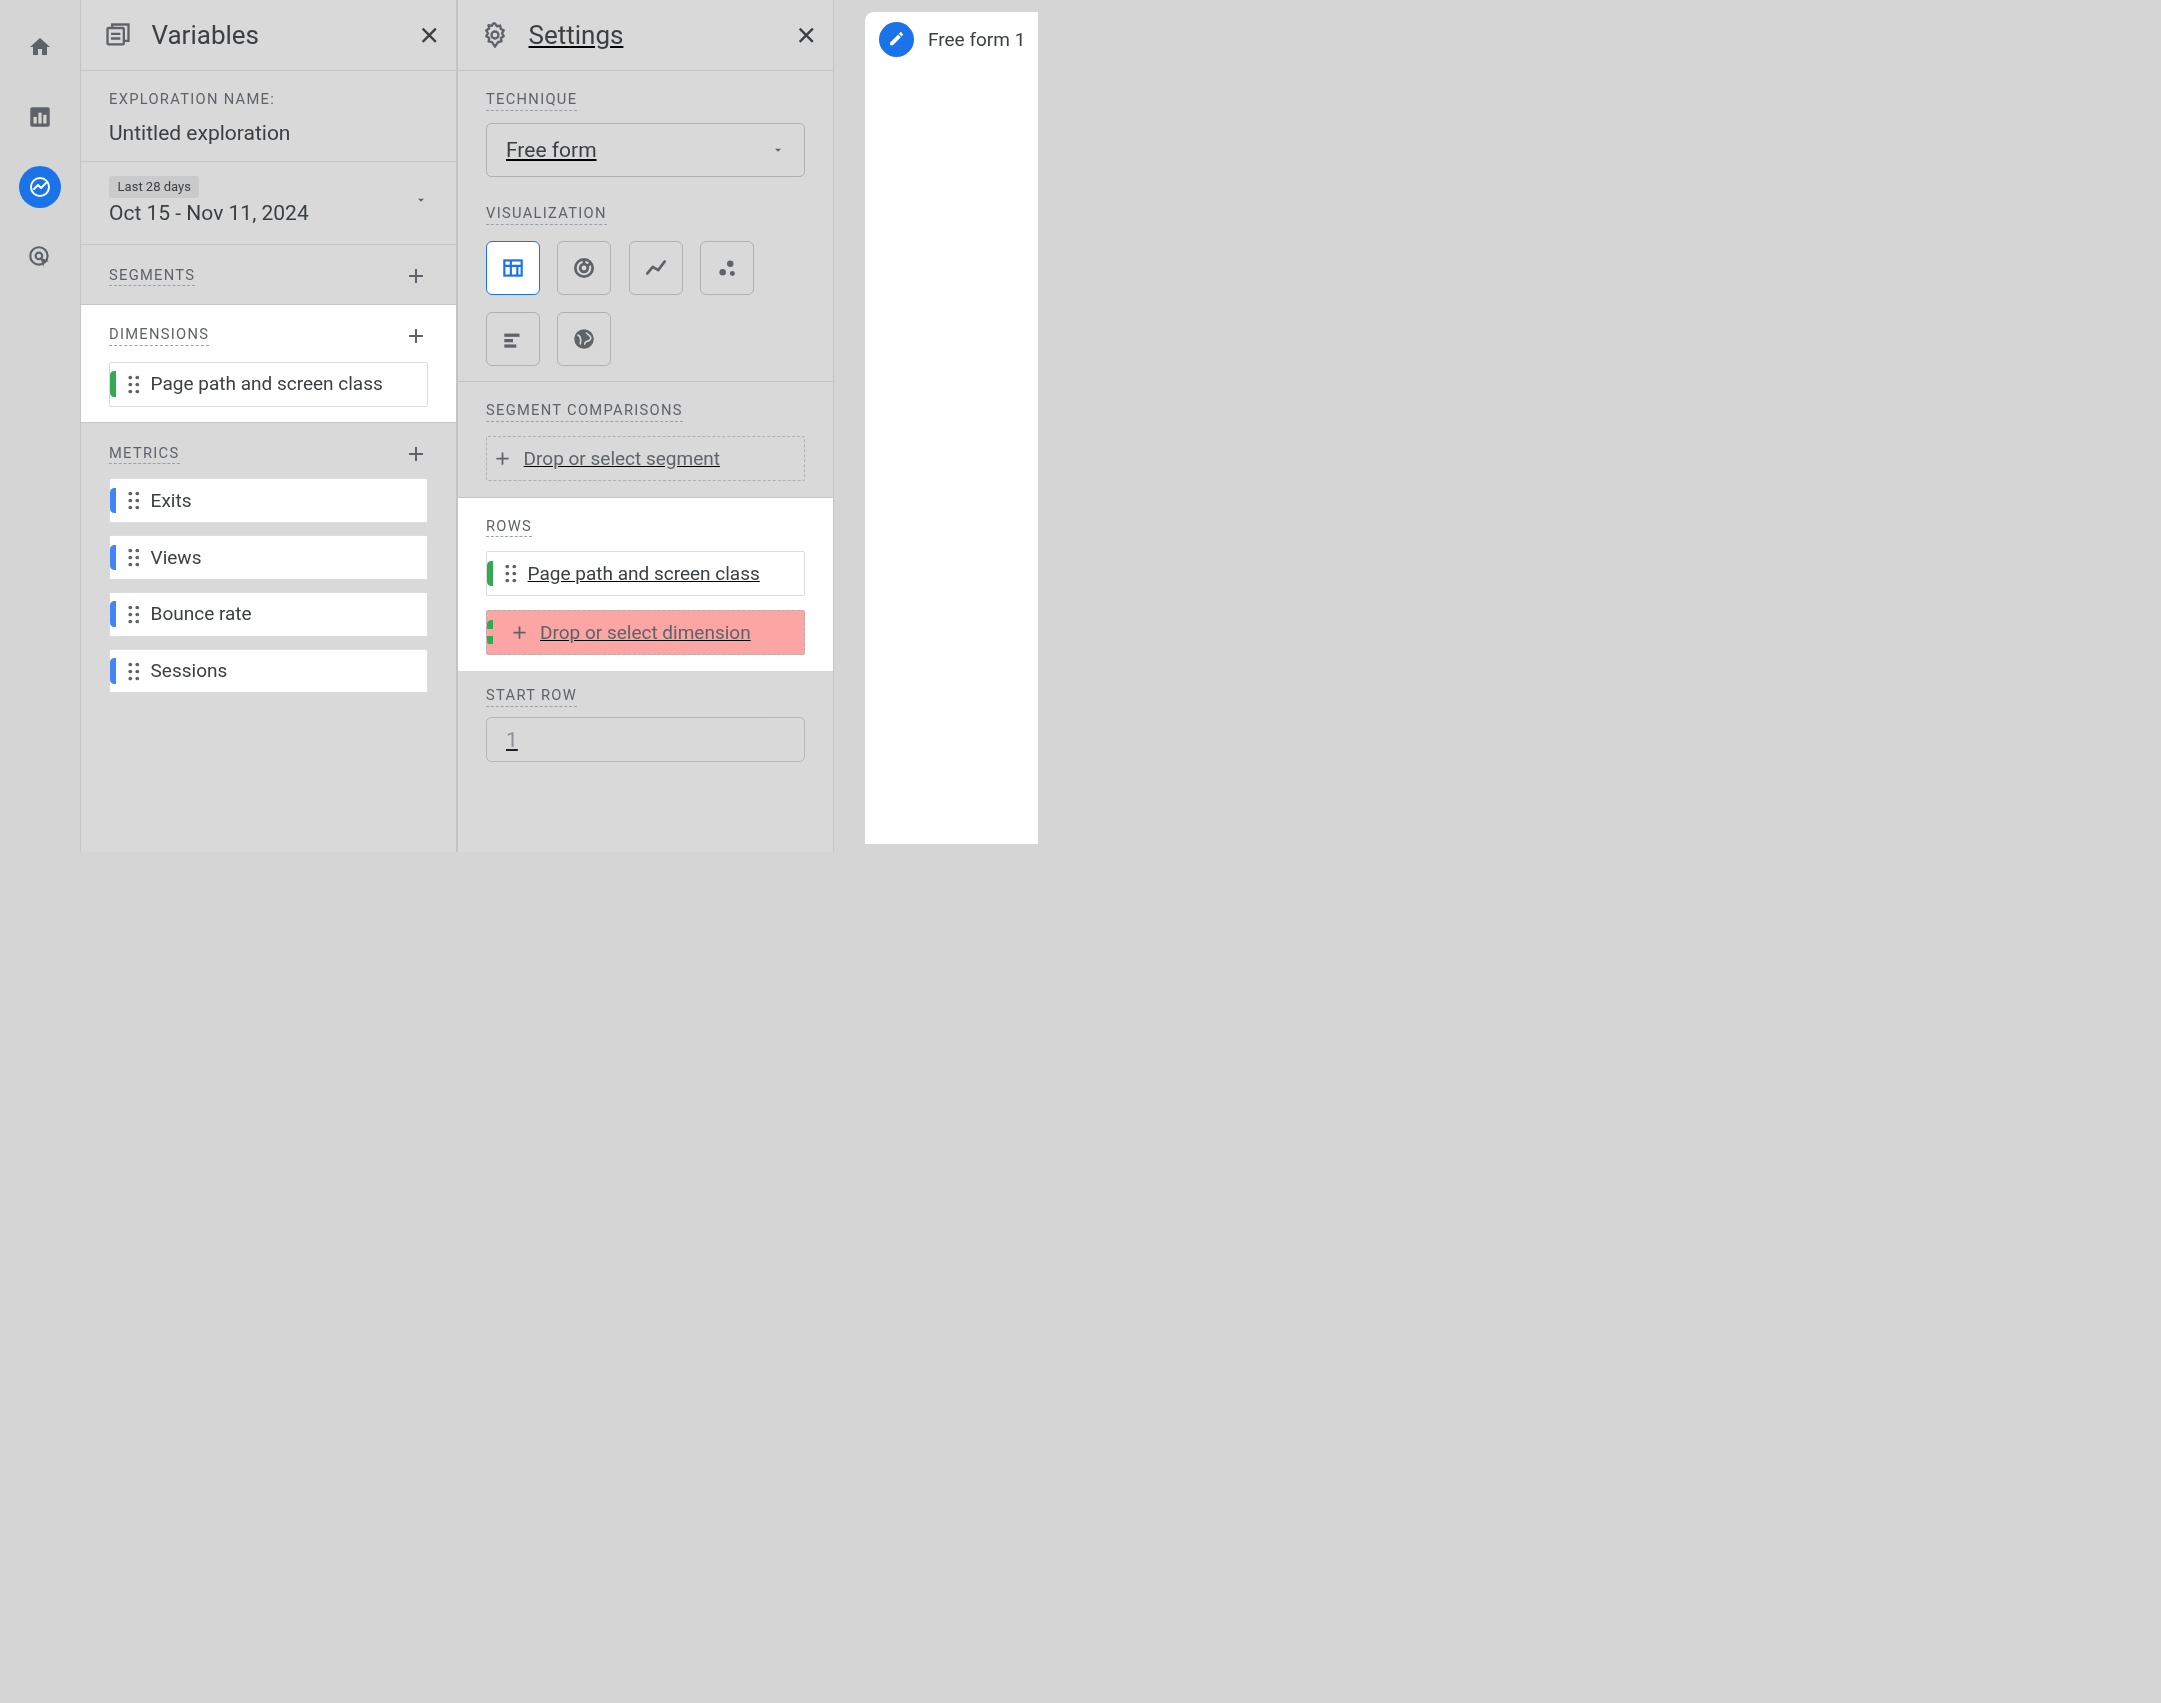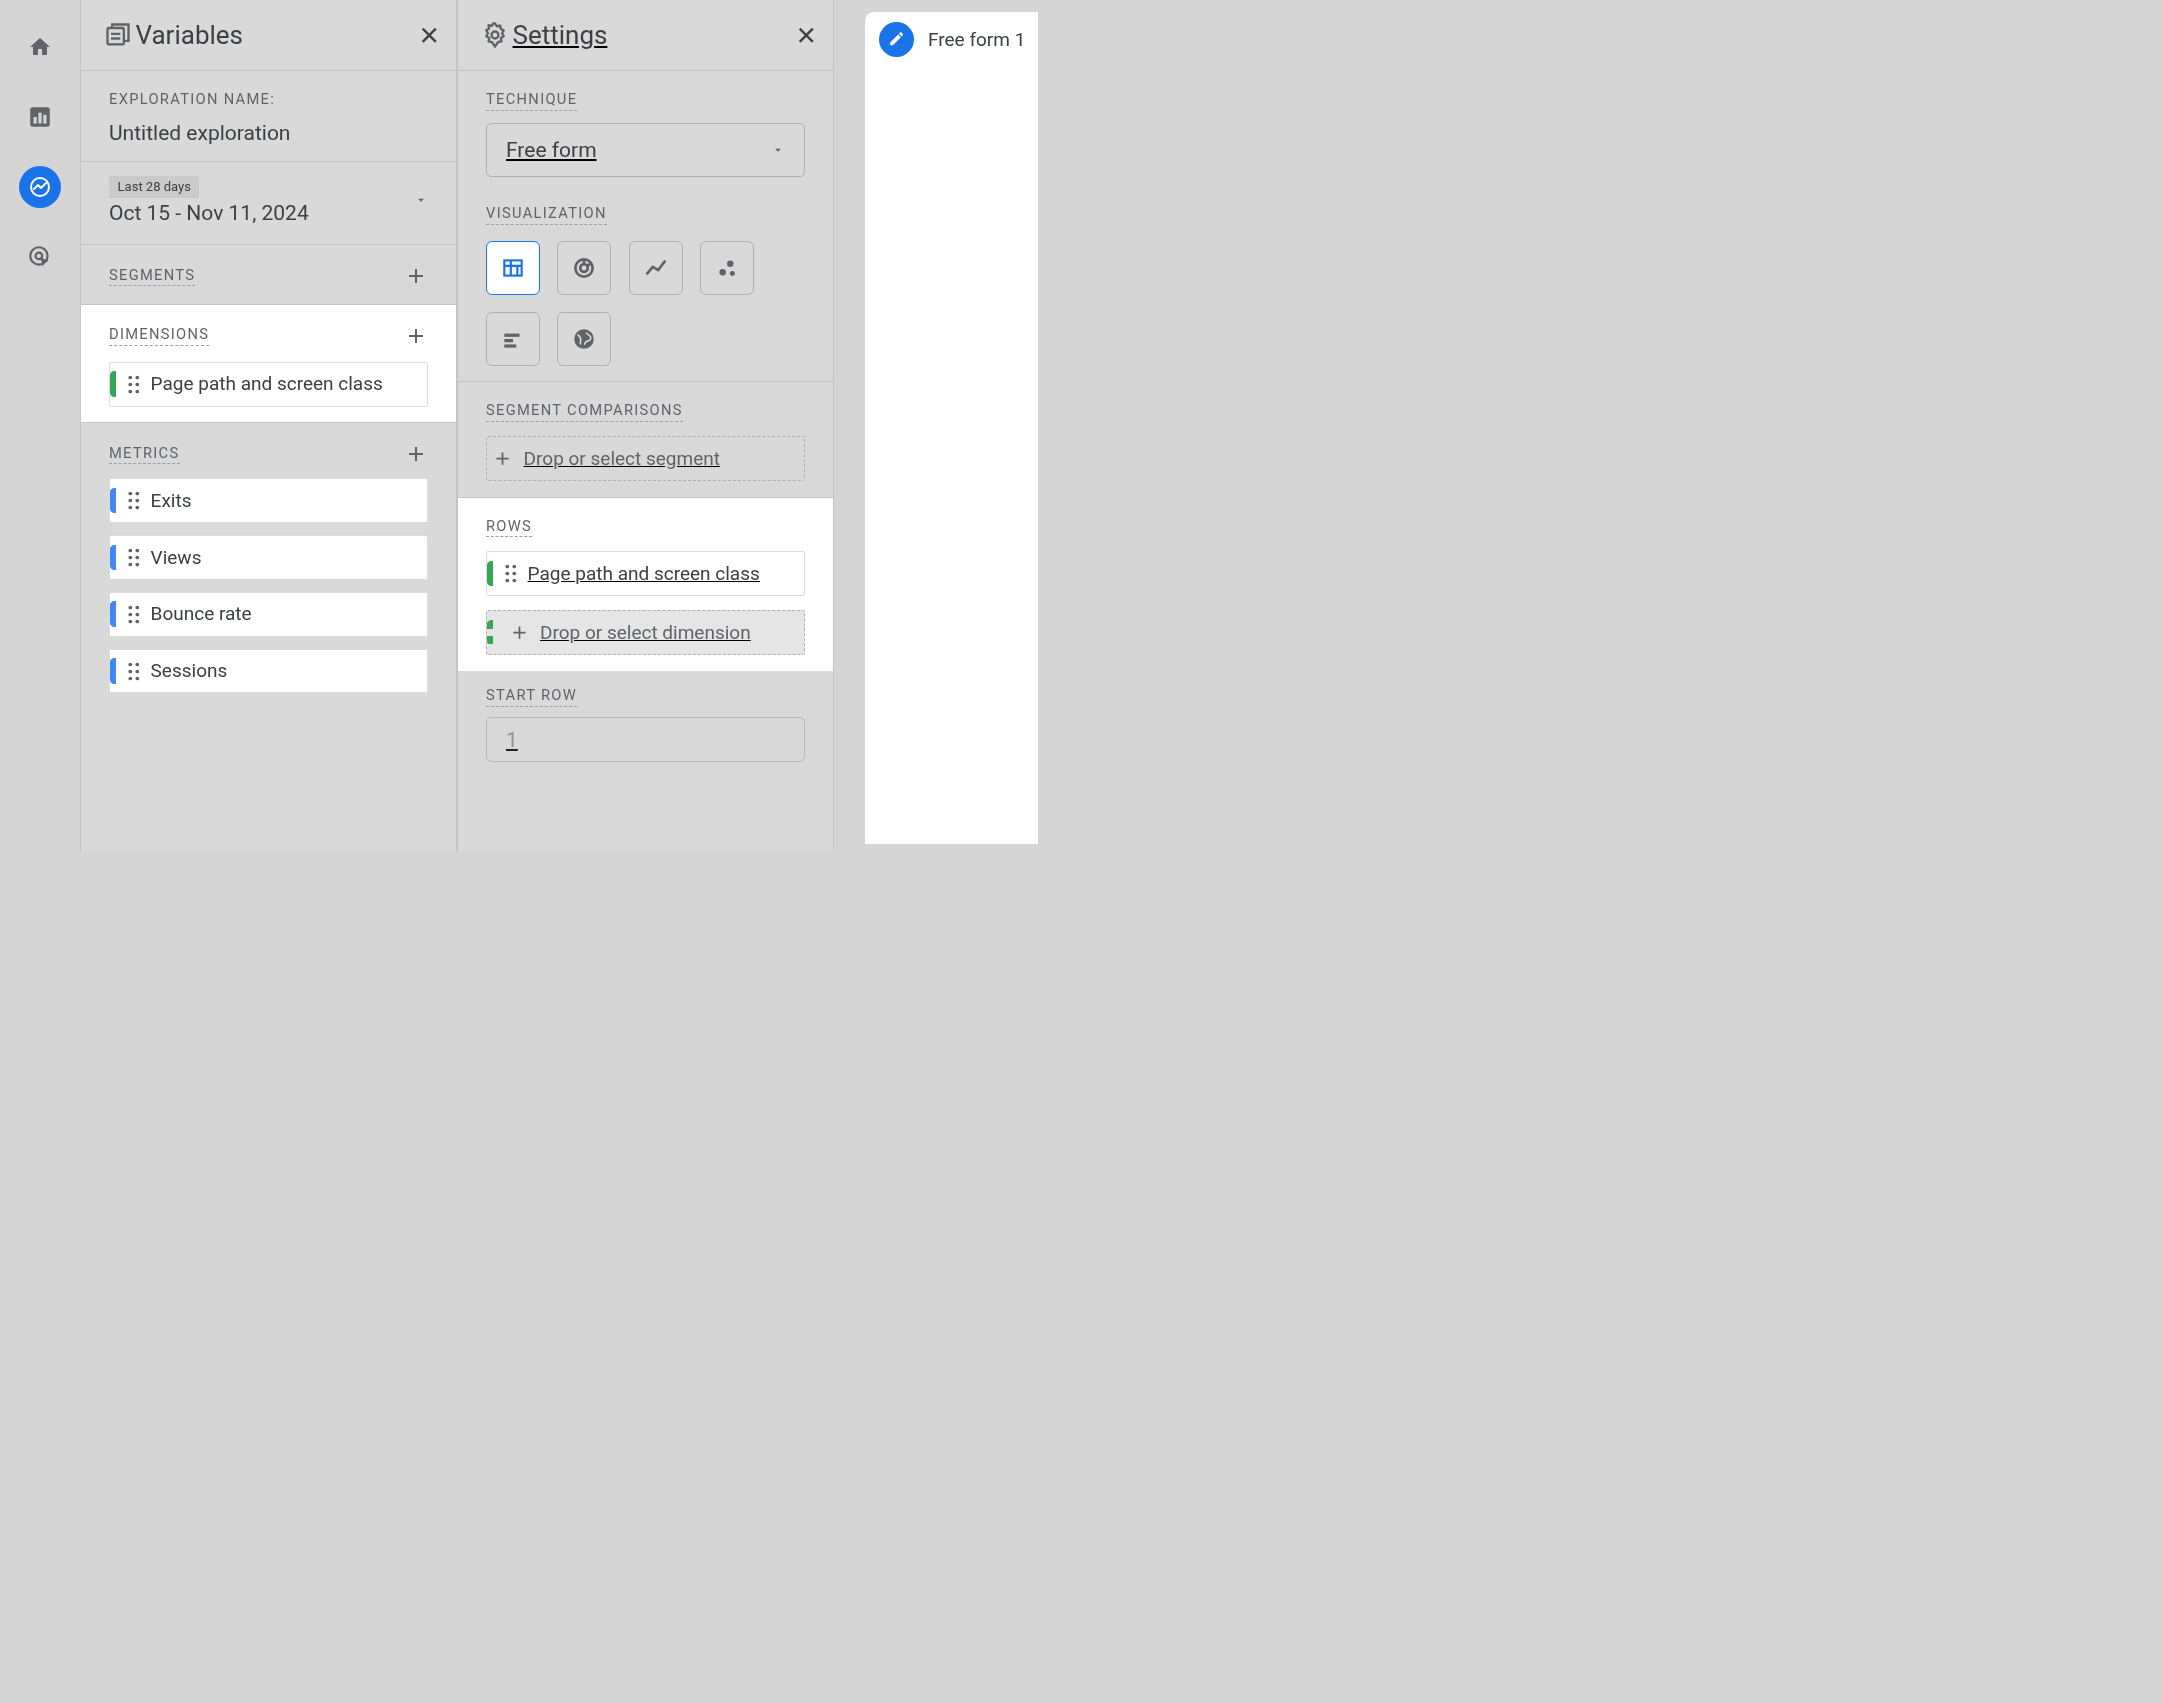--- a/index.html
+++ b/index.html
@@ -58,21 +58,21 @@
     width: 377px;
     text-decoration: underline;
   }
 
   .panel-header {
     height: 71px;
     border-bottom: 0.9px solid #c4c4c4;
     display: flex;
     align-items: center;
     padding: 0 15.6px 0 22.5px;
-    gap: 4px;
+    gap: 20px;
   }
   .panel-header .title {
     font-size: 26px;
     color: #3c4043;
     flex: 1;
   }
   .panel-header .icon {
     color: #5f6368;
   }
   .close-x {
@@ -542,21 +542,21 @@
             <circle cx="3" cy="3" r="1.6"></circle>
             <circle cx="9" cy="3" r="1.6"></circle>
             <circle cx="3" cy="9" r="1.6"></circle>
             <circle cx="9" cy="9" r="1.6"></circle>
             <circle cx="3" cy="15" r="1.6"></circle>
             <circle cx="9" cy="15" r="1.6"></circle>
           </svg>
       </span>
       <span class="chip-label">Page path and screen class</span>
     </div>
-    <div class="chip chip-drop" style="background:#e5e5e5;text-align:right;">
+    <div class="chip chip-drop" style="background:#fca5a5;text-align:right;">
       <div class="chip-bar green-dashed"></div>
       <span class="drop-plus">
         <svg width="21" height="21" viewBox="0 0 24 24" stroke="currentColor" stroke-width="2">
             <path d="M12 5v14M5 12h14"></path>
           </svg>
       </span>
       <span class="chip-label">Drop or select dimension</span>
     </div>
   </div>
 

